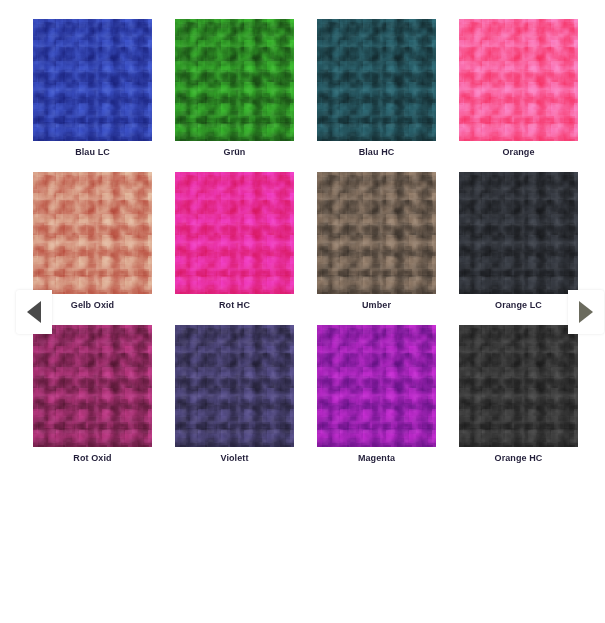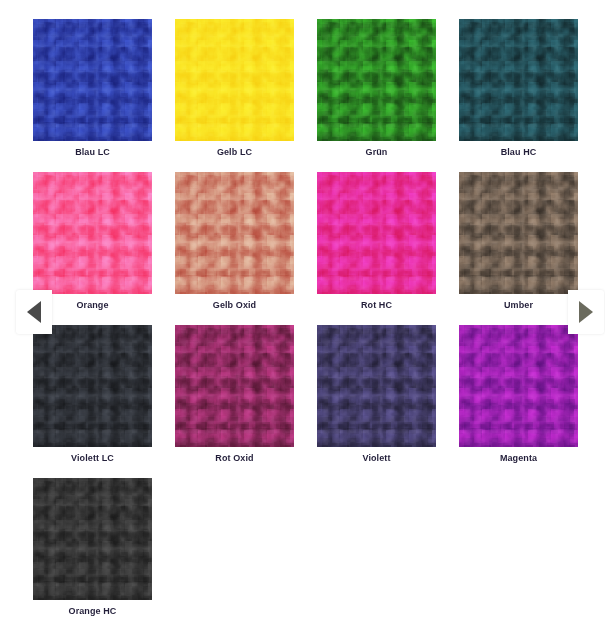--- a/index.html
+++ b/index.html
@@ -137,27 +137,20 @@
 
   <div class="swatch-grid">
       <div class="swatch-cell">
         <div class="swatch-chip" style="background-color: rgb(47, 63, 168);">
           <div class="grain"></div>
           <div class="grain2"></div>
         </div>
         <div class="swatch-label">Blau LC</div>
       </div>
       <div class="swatch-cell">
-        <div class="swatch-chip" style="background-color: rgb(250, 225, 33);">
-          <div class="grain"></div>
-          <div class="grain2"></div>
-        </div>
-        <div class="swatch-label">Gelb LC</div>
-      </div>
-      <div class="swatch-cell">
         <div class="swatch-chip" style="background-color: rgb(42, 128, 34);">
           <div class="grain"></div>
           <div class="grain2"></div>
         </div>
         <div class="swatch-label">Grün</div>
       </div>
       <div class="swatch-cell">
         <div class="swatch-chip" style="background-color: rgb(33, 74, 82);">
           <div class="grain"></div>
           <div class="grain2"></div>
@@ -190,21 +183,21 @@
           <div class="grain"></div>
           <div class="grain2"></div>
         </div>
         <div class="swatch-label">Umber</div>
       </div>
       <div class="swatch-cell">
         <div class="swatch-chip" style="background-color: rgb(44, 47, 53);">
           <div class="grain"></div>
           <div class="grain2"></div>
         </div>
-        <div class="swatch-label">Violett LC</div>
+        <div class="swatch-label">Orange LC</div>
       </div>
       <div class="swatch-cell">
         <div class="swatch-chip" style="background-color: rgb(139, 42, 94);">
           <div class="grain"></div>
           <div class="grain2"></div>
         </div>
         <div class="swatch-label">Rot Oxid</div>
       </div>
       <div class="swatch-cell">
         <div class="swatch-chip" style="background-color: rgb(64, 58, 99);">

